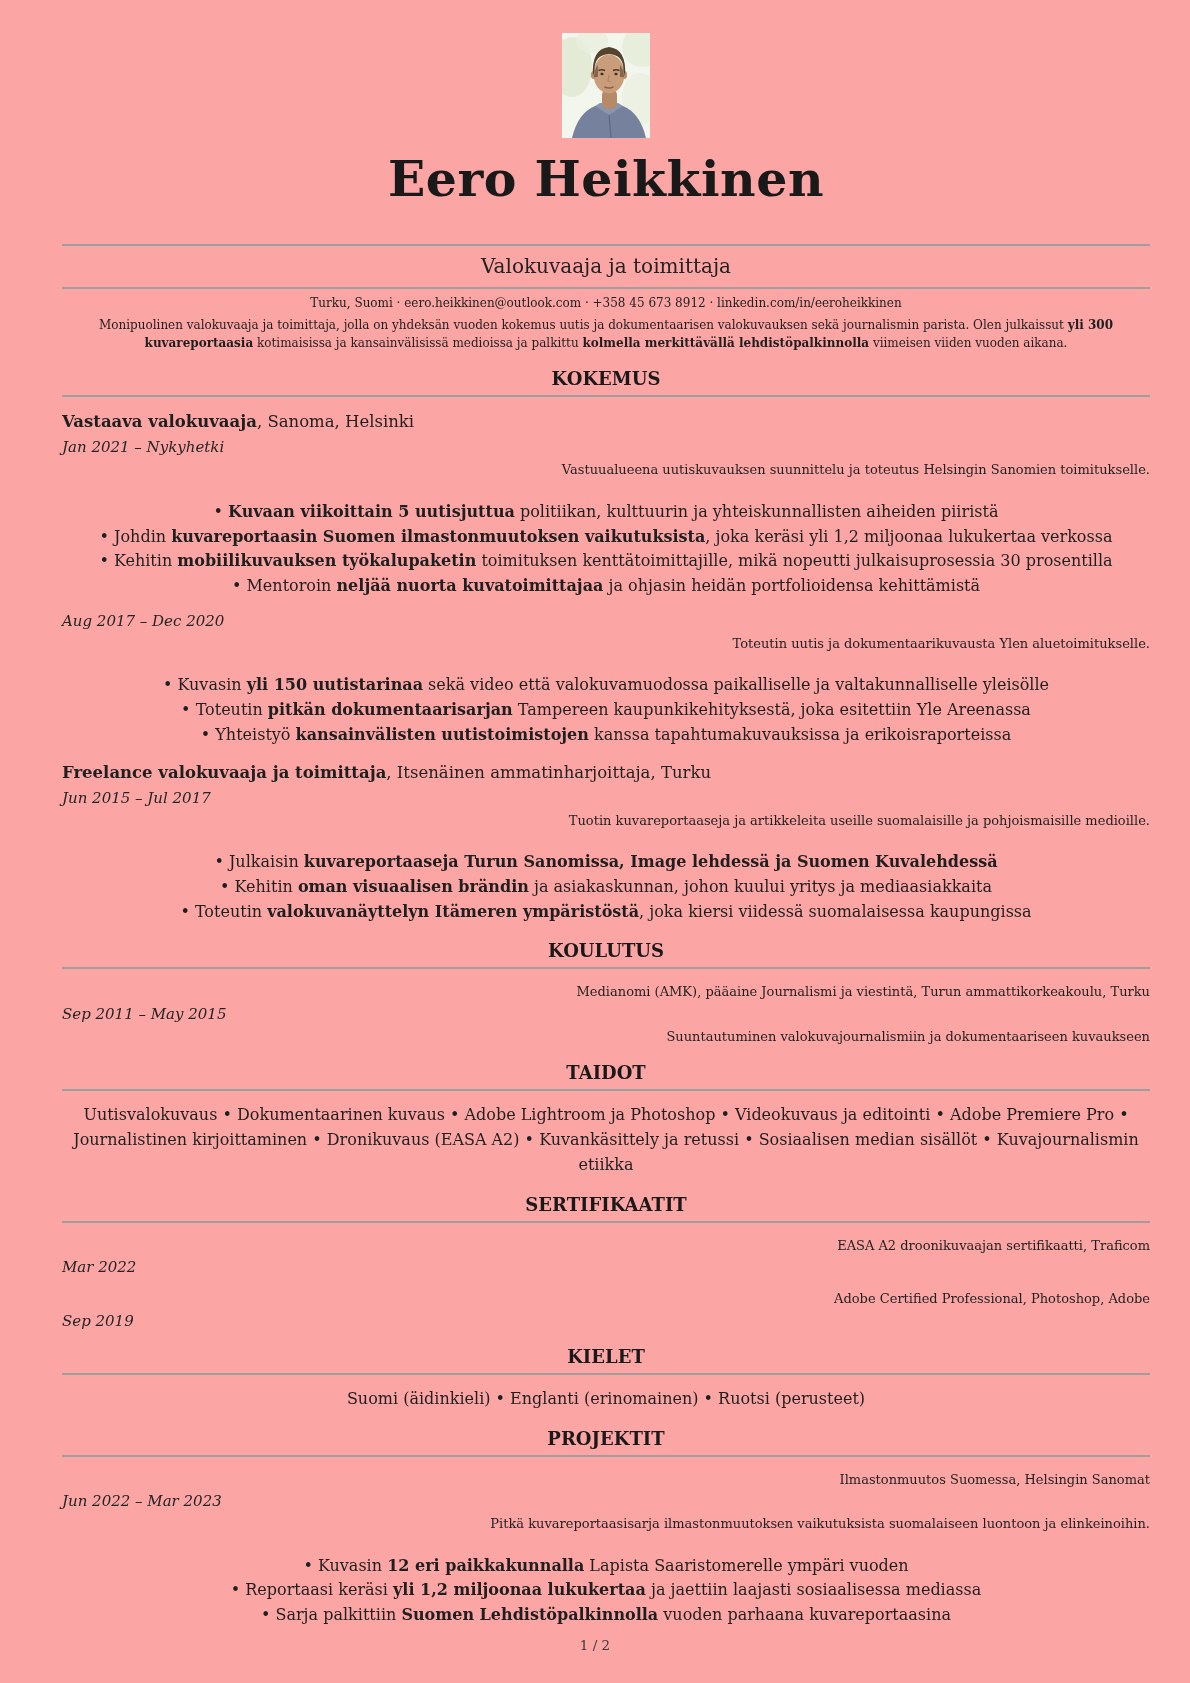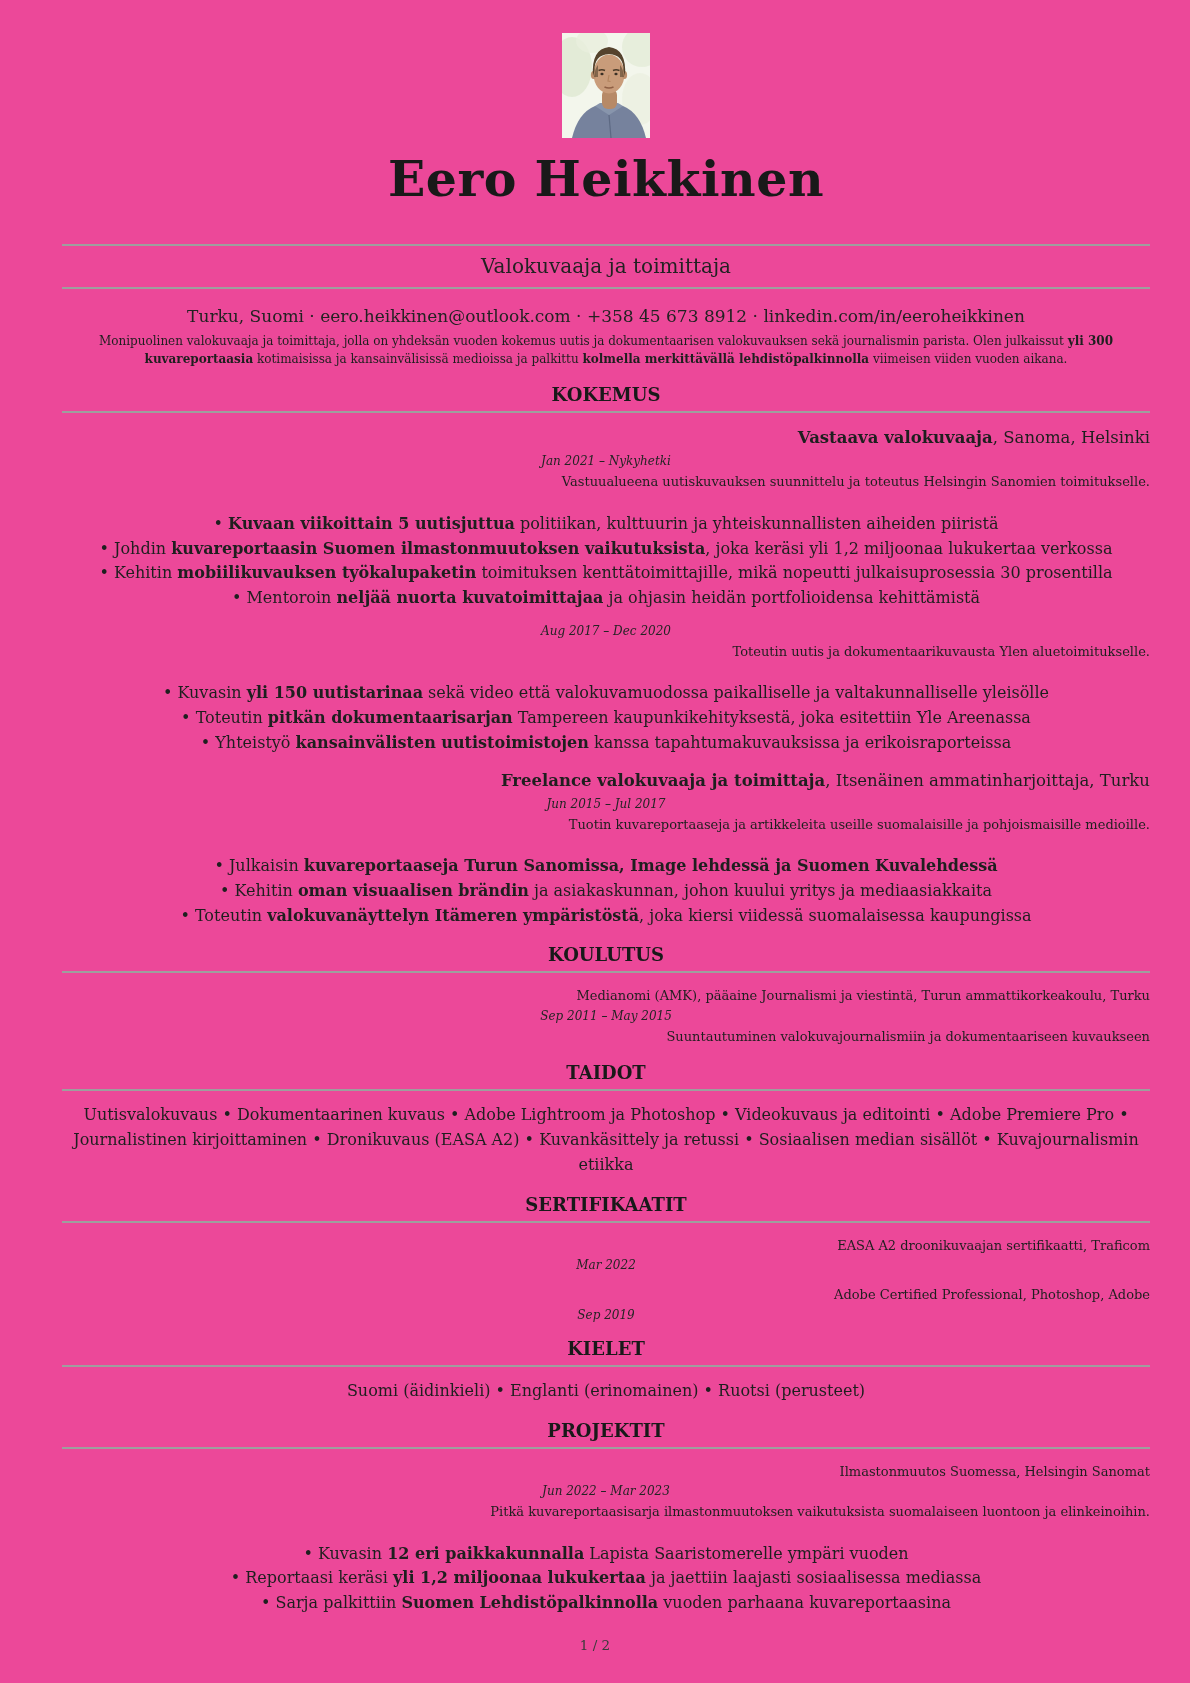--- a/index.html
+++ b/index.html
@@ -1,42 +1,42 @@
 <!DOCTYPE html>
 <html><head>
 <meta charset="utf-8">
 <style>
   html,body { margin:0; padding:0; background:#ffffff; }
   .page {
-    width:1190px; height:1683px; margin:0 auto; background:#ec4899;
+    width:1190px; height:1683px; margin:0 auto; background:#fca5a5;
     font-family:"DejaVu Serif","Liberation Serif",serif; color:#1f1f1f;
     position:relative; box-sizing:border-box; padding:33px 40px 0 62px;
     overflow:hidden;
   }
   .photo { width:88px; height:105px; margin:0 auto; overflow:hidden; }
   .photo svg { display:block; }
   h1.name {
     text-align:center; font-size:49px; font-weight:700; letter-spacing:0.5px;
     margin:12px 0 20px 0; color:#191919;
   }
   .subtitle-band {
     border-top:2px solid #9e9e9e; border-bottom:2px solid #9e9e9e;
     text-align:center; padding:8px 0 9px 0;margin-top:36px;
   }
   .subtitle { font-size:20px; color:#222; }
-  .contact { text-align:center; font-size:17px; margin:17px 0 6px 0; color:#222; }
+  .contact { text-align:center; font-size:12px; margin:7px 0 6px 0; color:#222; }
   .summary { text-align:center; font-size:12px; line-height:1.52; margin:4px auto 0 auto; }
   .b { font-weight:700; }
   h2.sec {
     text-align:center; font-size:18px; font-weight:700; color:#191919;
     margin:16px 0 0 0; padding-bottom:6px; border-bottom:2px solid #9e9e9e;
   }
   .entry { margin-top:13px; }
-  .entry-title { text-align:right; font-size:16.5px; margin:0; line-height:1.5; }
-  .dates { text-align:center; font-size:12px; font-style:italic; margin:3px 0 0 0; color:#242424; }
+  .entry-title { text-align:left; font-size:16.5px; margin:0; line-height:1.5; }
+  .dates { font-size:15px; font-style:italic; margin:3px 0 0 0; color:#242424; }
   .desc { text-align:right; font-size:13px; margin:4px 0 0 0; line-height:1.5; }
   ul.bullets { list-style:none; margin:20px 0 0 0; padding:0; }
   ul.bullets li { text-align:center; font-size:16px; line-height:1.55; margin:0; }
   ul.bullets li::before { content:"\2022\00a0"; }
   .inline-list { text-align:center; font-size:16px; line-height:1.55; margin:12px 0 0 0; }
   .footer {
     position:absolute; bottom:30px; left:0; width:100%;
     text-align:center; font-size:13.5px; color:#3a3a3a;
   }
 </style>

